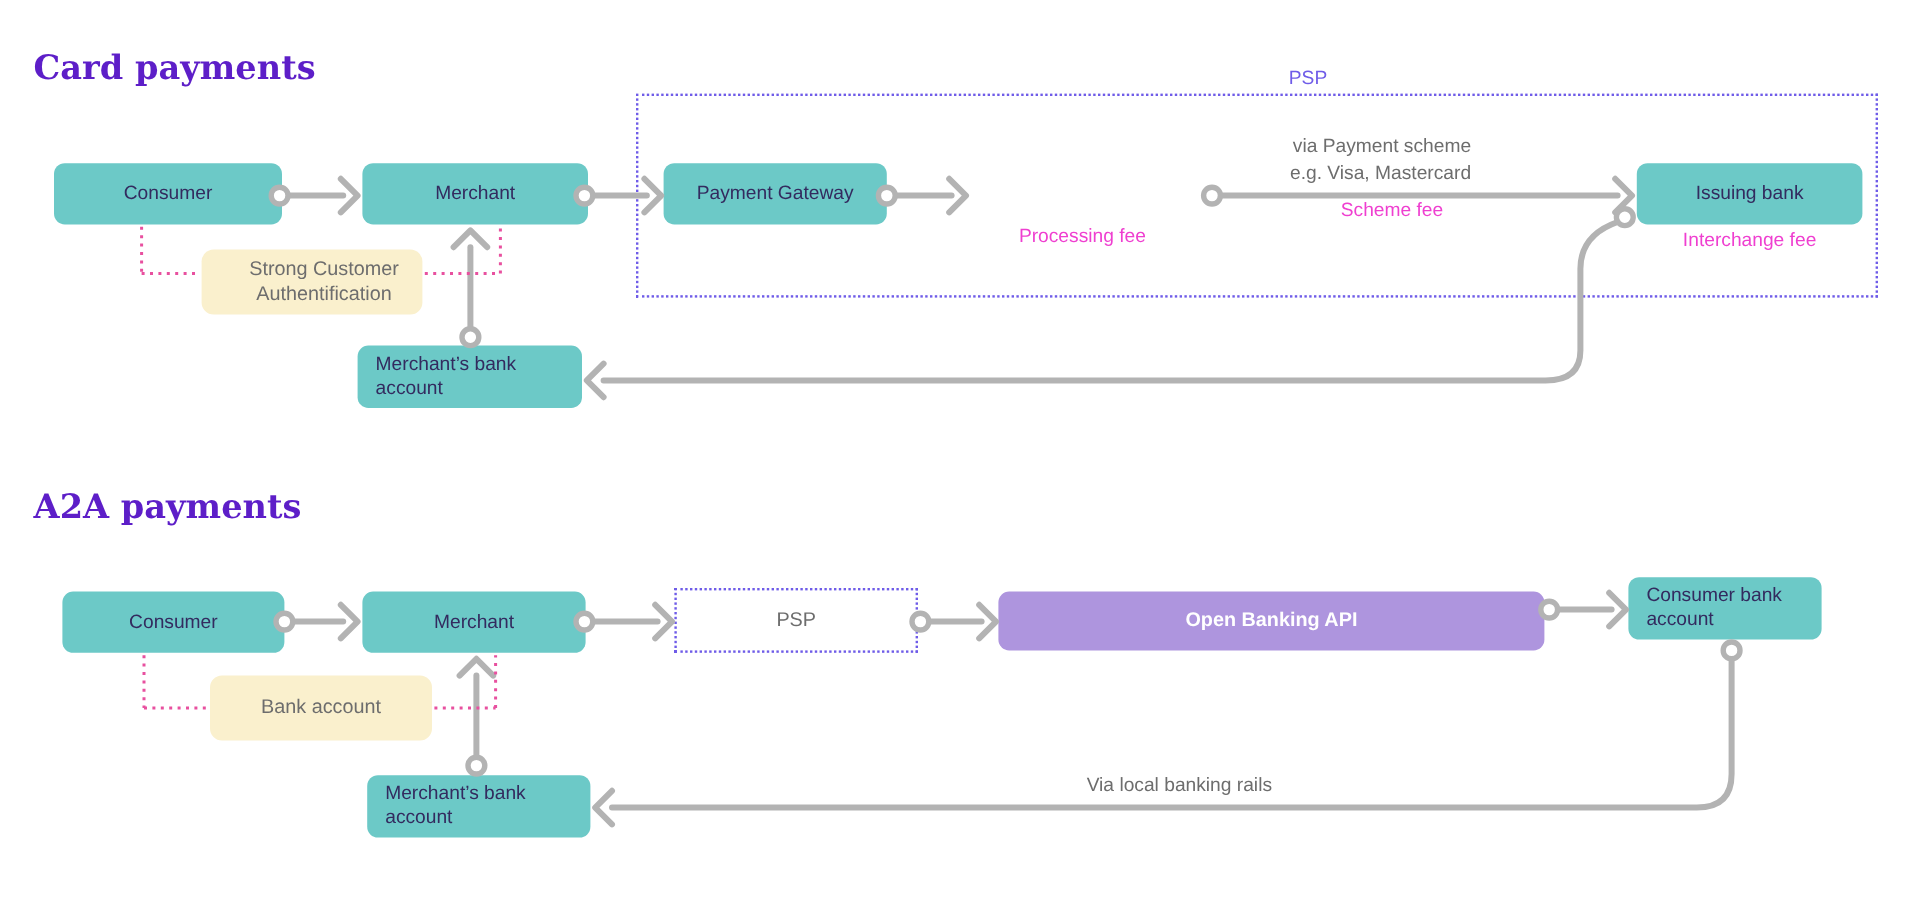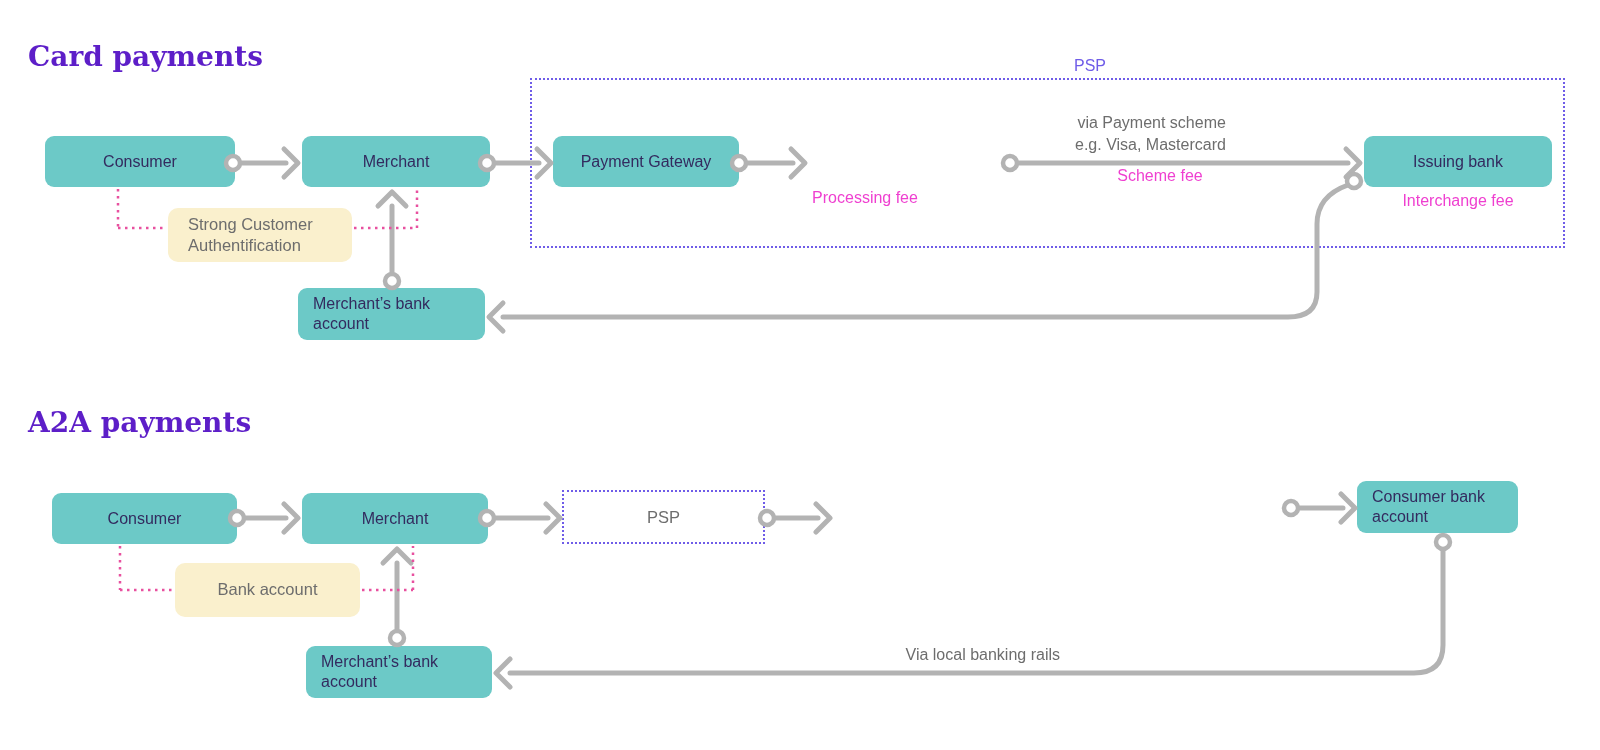--- a/index.html
+++ b/index.html
@@ -15,21 +15,21 @@
     position:absolute;display:flex;align-items:center;justify-content:center;
     background:var(--c-teal,#6cc9c7);border-radius:9px;color:var(--c-nodetext,#332b5f);
     font-size:16px;line-height:1.25;box-sizing:border-box;
   }
   .node.left-text{justify-content:flex-start;padding-left:15px;padding-right:4px;text-align:left;}
   .note{
     position:absolute;display:flex;align-items:center;background:var(--c-yellow,#faf0cd);
     border-radius:10px;color:var(--c-muted,#6d6d6d);font-size:16.5px;line-height:1.3;
     box-sizing:border-box;
   }
-  .note.left-text{justify-content:flex-start;padding-left:20px;text-align:left;}
+  .note.left-text{justify-content:flex-start;padding-left:20px;text-align:center;}
   .note.center-text{justify-content:center;text-align:center;}
   .psp-container{
     position:absolute;border:2px dotted var(--c-dash,#6f5ce8);box-sizing:border-box;
     background:transparent;
   }
   .psp-node{
     position:absolute;display:flex;align-items:center;justify-content:center;
     border:2px dotted var(--c-dash,#6f5ce8);background:#ffffff;color:var(--c-muted,#6d6d6d);
     font-size:16.5px;box-sizing:border-box;
   }
@@ -61,35 +61,36 @@
 
   <div class="node" style="left:45px;top:136px;width:190px;height:51px;">Consumer</div>
   <div class="node" style="left:302px;top:136px;width:188px;height:51px;">Merchant</div>
   <div class="node" style="left:553px;top:136px;width:186px;height:51px;">Payment Gateway</div>
   <div class="node" style="left:1364px;top:136px;width:188px;height:51px;">Issuing bank</div>
 
   <div class="note left-text" style="left:168px;top:208px;width:184px;height:54px;">Strong Customer Authentification</div>
 
   <div class="node left-text" style="left:298px;top:288px;width:187px;height:52px;">Merchant’s bank account</div>
 
-  <div class="fee" style="left:765px;top:189px;width:200px;">Processing fee</div>
+  <div class="fee" style="left:802px;top:189px;width:200px;">Processing fee</div>
 
   <div class="gray-note" style="left:1075px;top:112px;">
     <div>via Payment scheme</div>
     <div>e.g. Visa, Mastercard</div>
   </div>
 
   <div class="fee" style="left:1060px;top:167px;width:200px;">Scheme fee</div>
   <div class="fee" style="left:1358px;top:192px;width:200px;">Interchange fee</div>
 
   <div class="section-title" style="left:28px;top:406px;">A2A payments</div>
 
   <div class="node" style="left:52px;top:493px;width:185px;height:51px;">Consumer</div>
   <div class="node" style="left:302px;top:493px;width:186px;height:51px;">Merchant</div>
   <div class="psp-node" style="left:562px;top:490px;width:203px;height:54px;">PSP</div>
+  <div class="purple-node" style="left:832px;top:493px;width:455px;height:49px;">Open Banking API</div>
   <div class="node left-text" style="left:1357px;top:481px;width:161px;height:52px;">Consumer bank account</div>
 
   <div class="note center-text" style="left:175px;top:563px;width:185px;height:54px;">Bank account</div>
 
   <div class="node left-text" style="left:306px;top:646px;width:186px;height:52px;">Merchant’s bank account</div>
 
   <div class="gray-note" style="left:845px;top:644px;width:215px;text-align:right;">Via local banking rails</div>
 
   <svg class="wires" width="1600" height="750" viewBox="0 0 1600 750">
     <g stroke="#b3b3b3" stroke-width="5" fill="none" stroke-linecap="round" stroke-linejoin="round">

